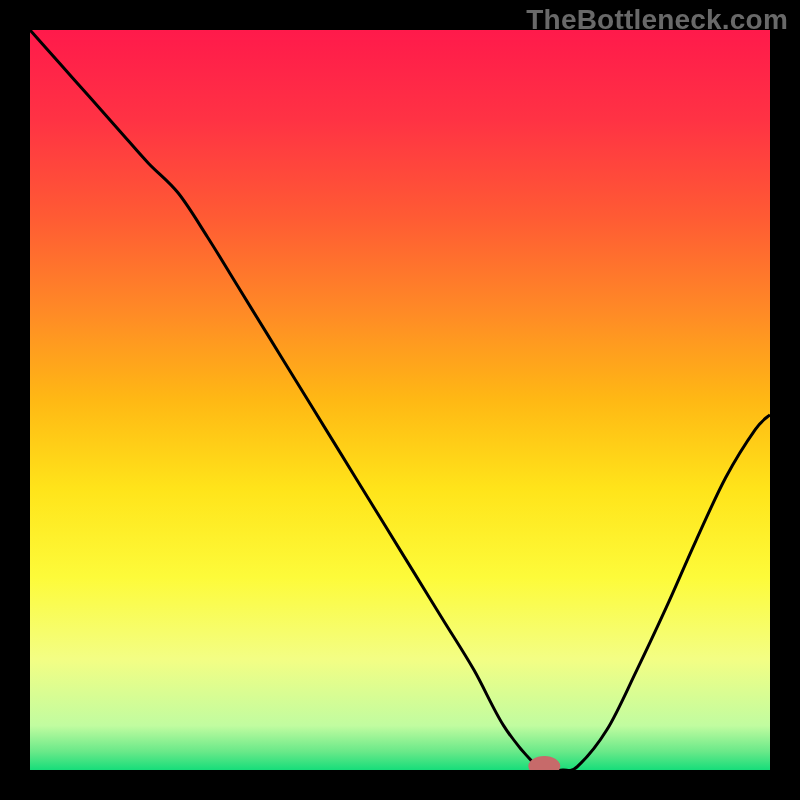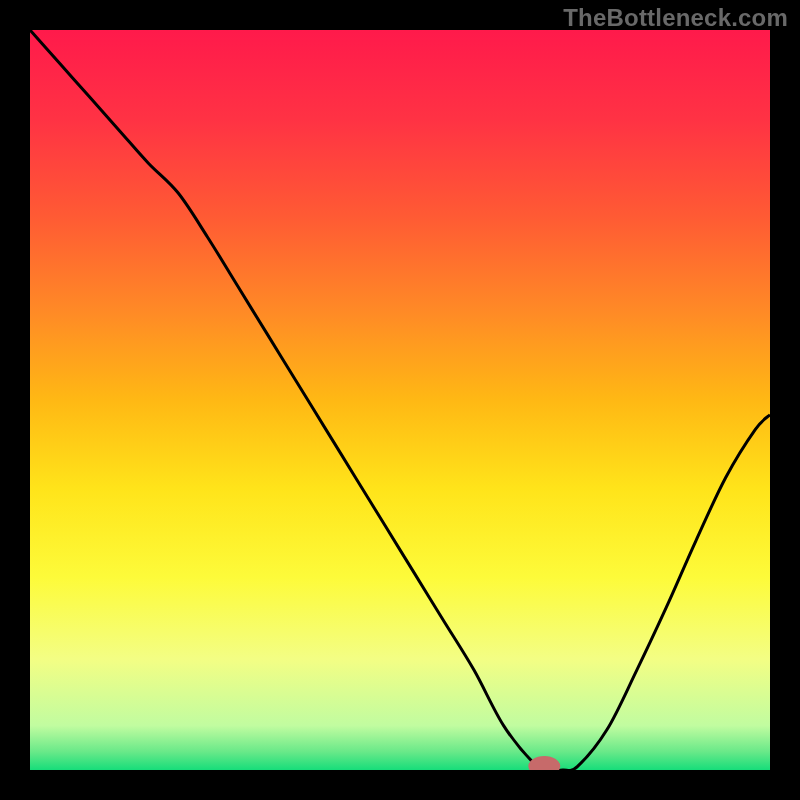--- a/index.html
+++ b/index.html
@@ -14,21 +14,21 @@
     position: relative;
     width: 800px;
     height: 800px;
     background: #000;
   }
   .watermark {
     position: absolute;
     top: 4px;
     right: 12px;
     font-family: Arial, Helvetica, sans-serif;
-    font-size: 24px;
+    font-size: 28px;
     font-weight: 600;
     color: #696969;
     letter-spacing: 0.2px;
     user-select: none;
   }
   .plot {
     position: absolute;
     left: 30px;
     top: 30px;
     width: 740px;

